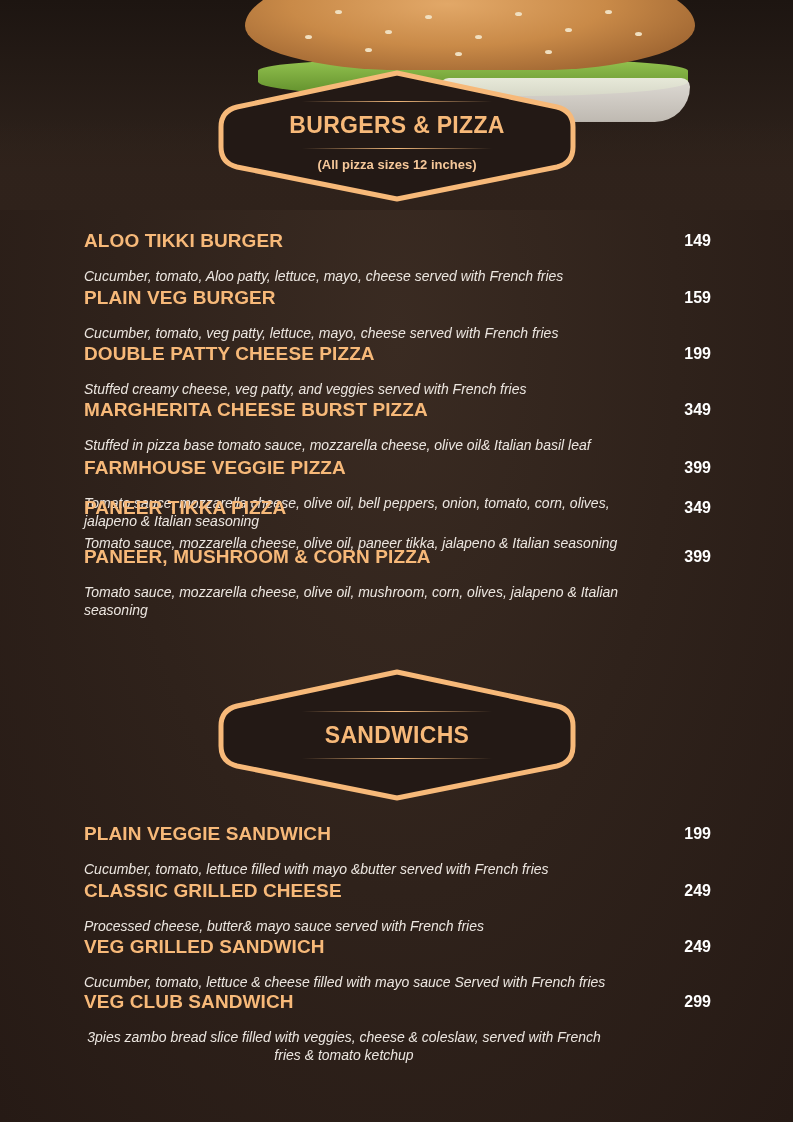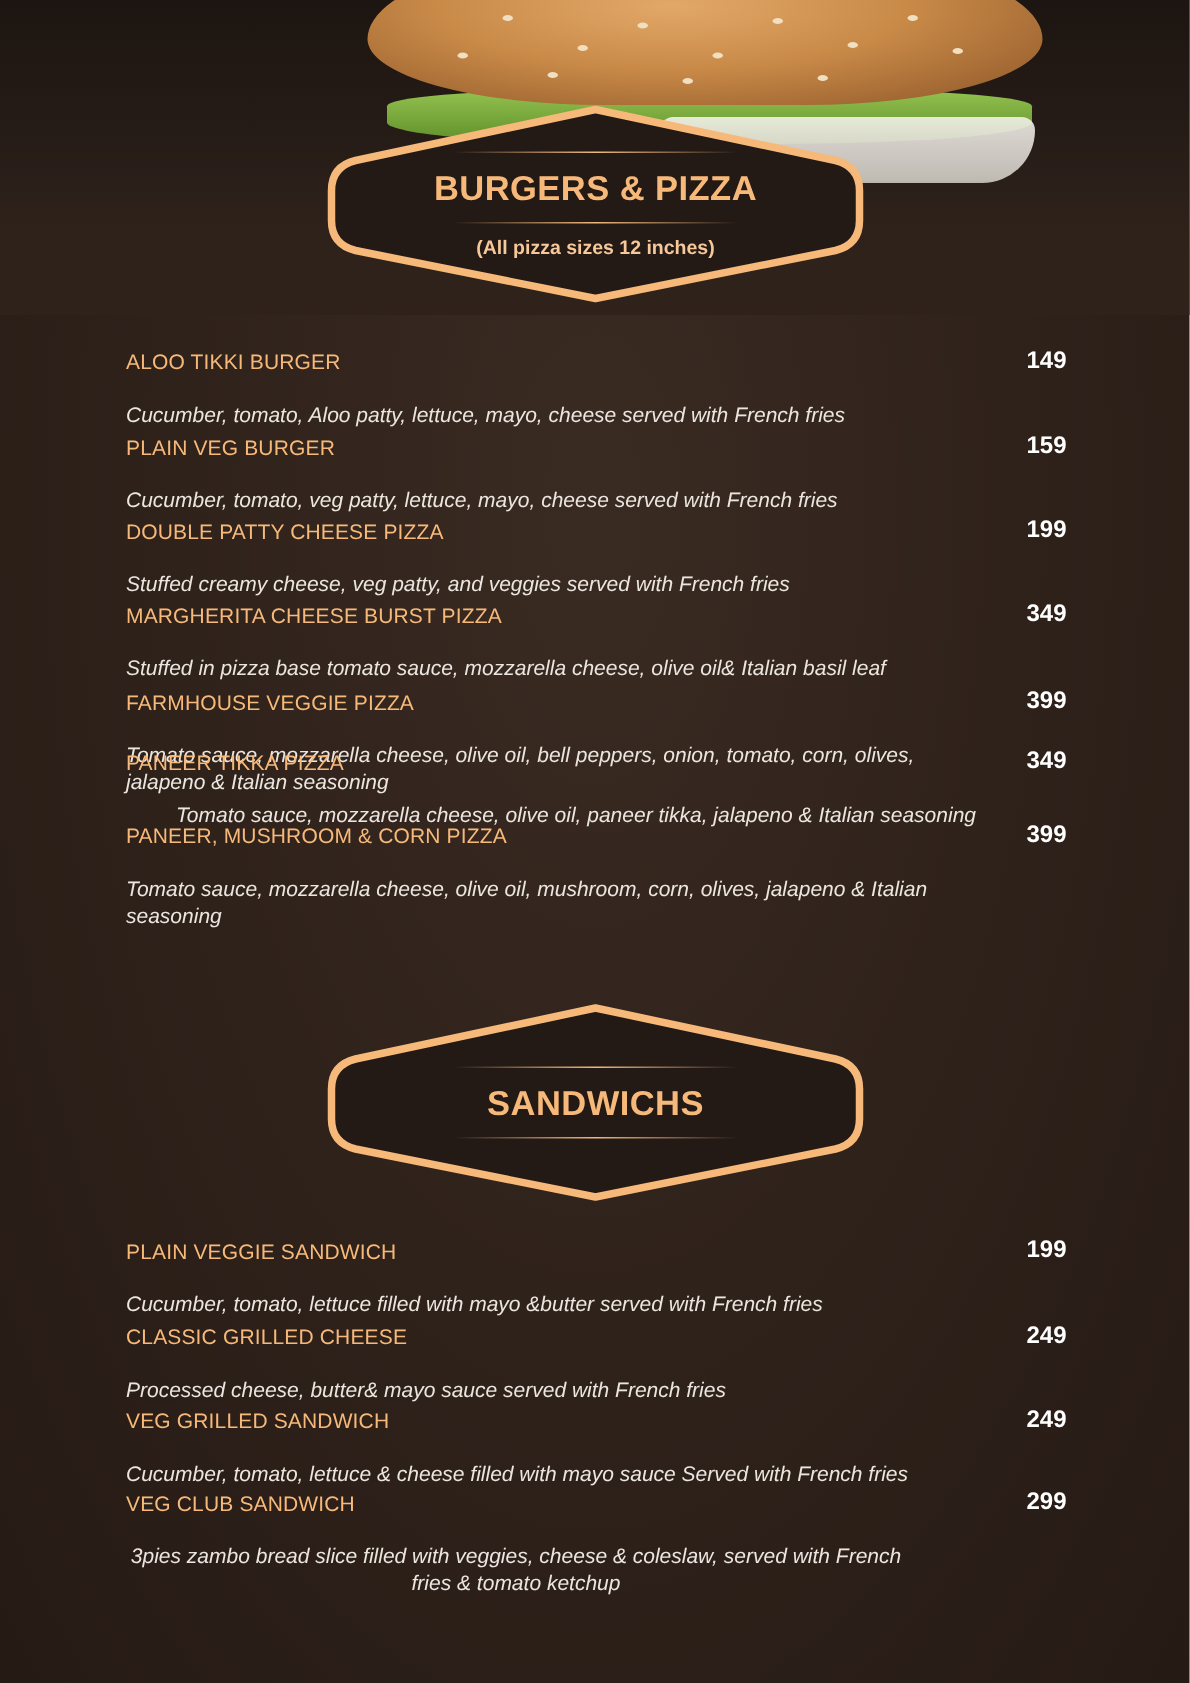--- a/index.html
+++ b/index.html
@@ -44,21 +44,21 @@
   }
   .badge .title {
     position:relative; z-index:2; color:#f7b979; font-weight:bold; font-size:23px; letter-spacing:.3px;
     margin:10px 0 9px;
   }
   .badge .subtitle {
     position:relative; z-index:2; color:#f6c89a; font-weight:bold; font-size:13px; margin-top:8px;
   }
   .item { position:absolute; left:84px; width:627px; }
   .item .name {
-    color:#f7b979; font-weight:normal; font-size:14px; letter-spacing:.1px; display:block; line-height:20px;
+    color:#f7b979; font-weight:bold; font-size:19px; letter-spacing:.1px; display:block; line-height:20px;
   }
   .item .price {
     position:absolute; right:0; top:0; color:#ffffff; font-weight:bold; font-size:16px; line-height:20px;
   }
   .item .desc {
     color:#ece6e0; font-style:italic; font-size:14px; line-height:18px; margin-top:16px; width:590px;
   }
 </style>
 </head>
 <body>
@@ -114,21 +114,21 @@
   <div class="desc">Stuffed in pizza base tomato sauce, mozzarella cheese, olive oil&amp; Italian basil leaf</div>
 </div>
 <div class="item" style="top:458px;">
   <span class="name">FARMHOUSE VEGGIE PIZZA</span>
   <span class="price">399</span>
   <div class="desc" style="width:540px;">Tomato sauce, mozzarella cheese, olive oil, bell peppers, onion, tomato, corn, olives, jalapeno &amp; Italian seasoning</div>
 </div>
 <div class="item" style="top:498px;">
   <span class="name">PANEER TIKKA PIZZA</span>
   <span class="price">349</span>
-  <div class="desc" style="width:600px;text-align:center;">Tomato sauce, mozzarella cheese, olive oil, paneer tikka, jalapeno &amp; Italian seasoning</div>
+  <div class="desc" style="width:600px;">Tomato sauce, mozzarella cheese, olive oil, paneer tikka, jalapeno &amp; Italian seasoning</div>
 </div>
 <div class="item" style="top:547px;">
   <span class="name">PANEER, MUSHROOM &amp; CORN PIZZA</span>
   <span class="price">399</span>
   <div class="desc" style="width:535px;">Tomato sauce, mozzarella cheese, olive oil, mushroom, corn, olives, jalapeno &amp; Italian seasoning</div>
 </div>
 
 <div class="badge" style="left:217px;top:668px;width:360px;height:134px;">
   <svg width="360" height="134" viewBox="0 0 360 134">
     <path d="M180 4 L340 38 Q356 42 356 58 L356 78 Q356 94 340 98 L180 130 L20 98 Q4 94 4 78 L4 58 Q4 42 20 38 Z" fill="#231915" stroke="#f7b979" stroke-width="5" stroke-linejoin="round"></path>

